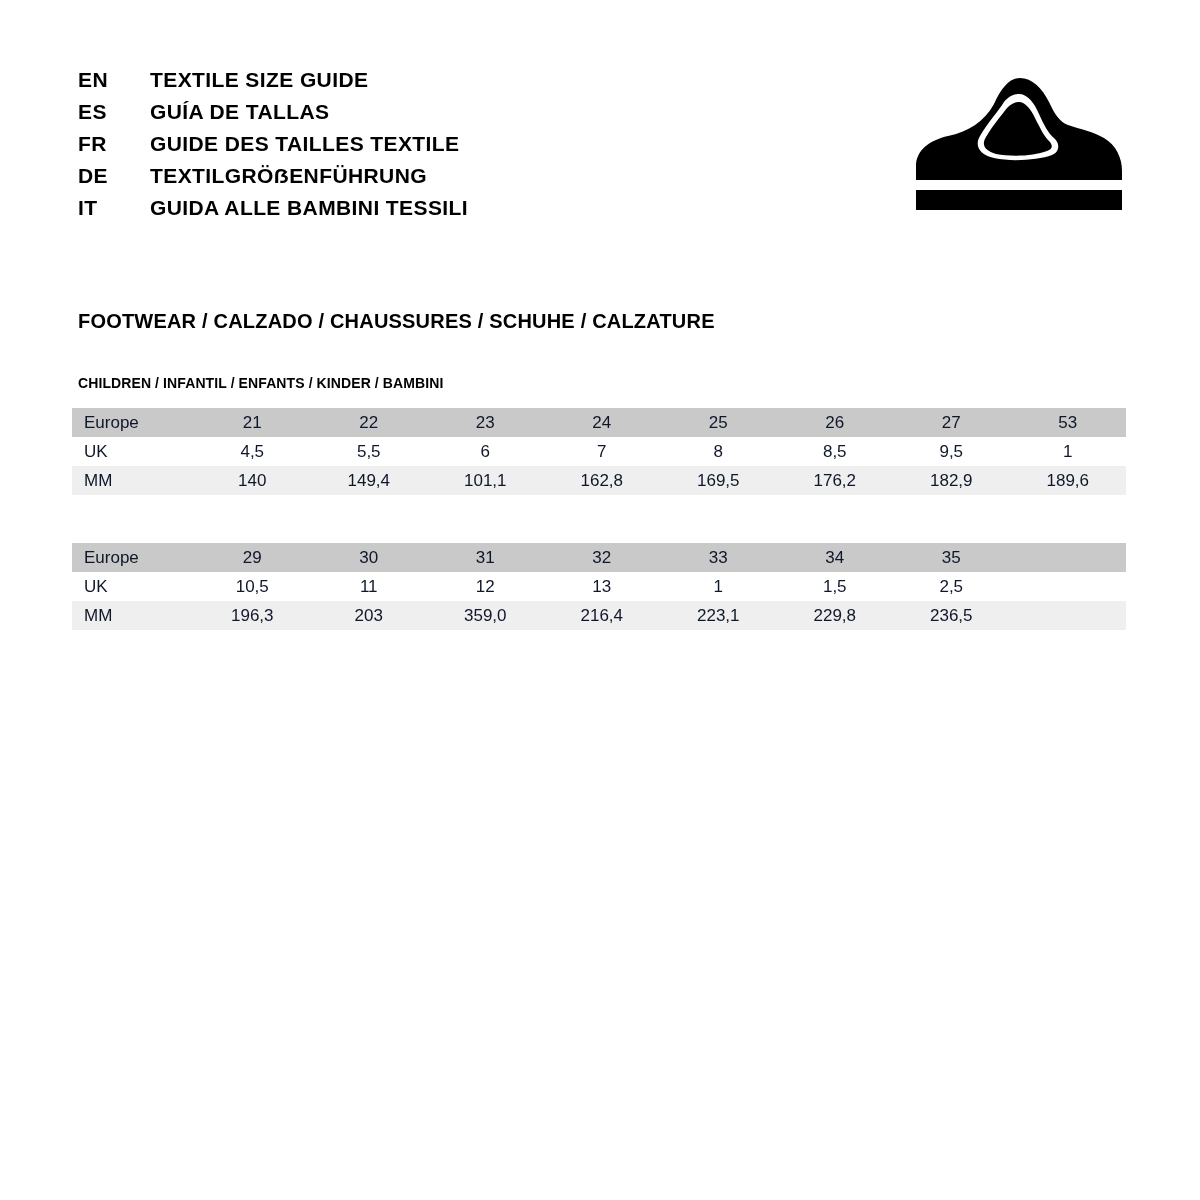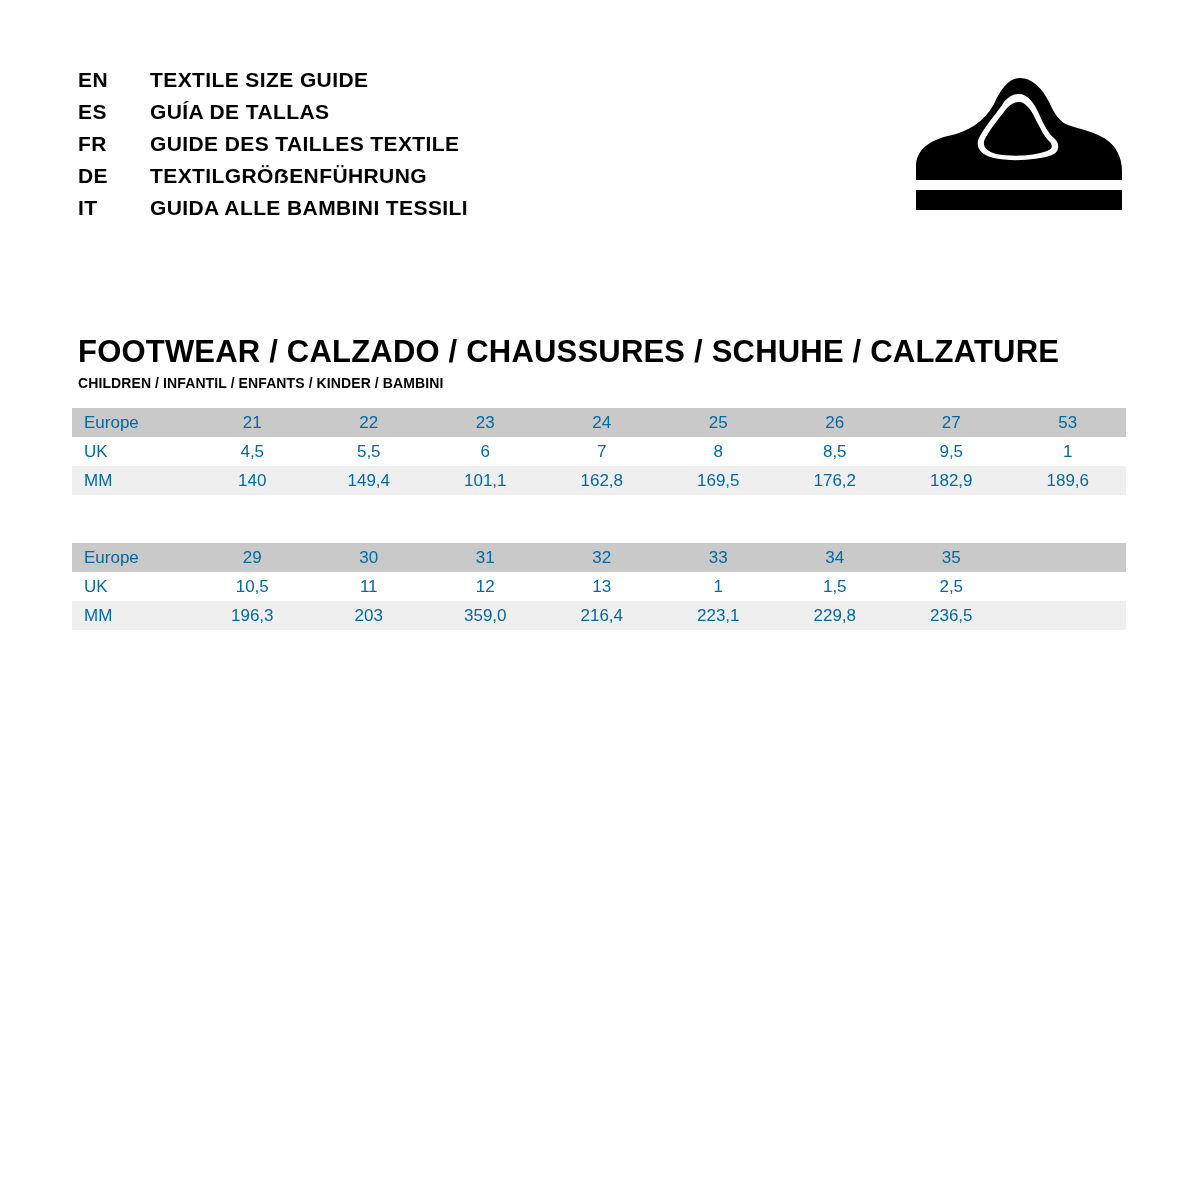--- a/index.html
+++ b/index.html
@@ -53,25 +53,24 @@
     top: 70px;
     width: 222px;
     height: 150px;
   }
 
   
   .section-title {
     position: absolute;
     left: 78px;
     top: 310px;
-    font-size: 31px;
+    font-size: 20px;
     font-weight: 700;
     letter-spacing: 0.2px;
     white-space: nowrap;
-    margin-top: 24px;
   }
 
   .group-title {
     position: absolute;
     left: 78px;
     top: 375px;
     font-size: 14px;
     font-weight: 700;
     letter-spacing: 0.1px;
     white-space: nowrap;
@@ -88,21 +87,21 @@
   }
   #table-one { top: 408px; }
   #table-two { top: 543px; }
 
   .size-table td {
     height: 29px;
     padding: 0;
     text-align: center;
     vertical-align: middle;
     font-weight: 400;
-    color: #0369a1;
+    color: #0f172a;
   }
   .size-table td.label {
     text-align: left;
     padding-left: 12px;
     width: 110px;
   }
   .row-head td { background: #c9c9c9; }
   .row-alt td { background: #ffffff; }
   .row-shade td { background: #efefef; margin-top: 32px; }
 </style>

